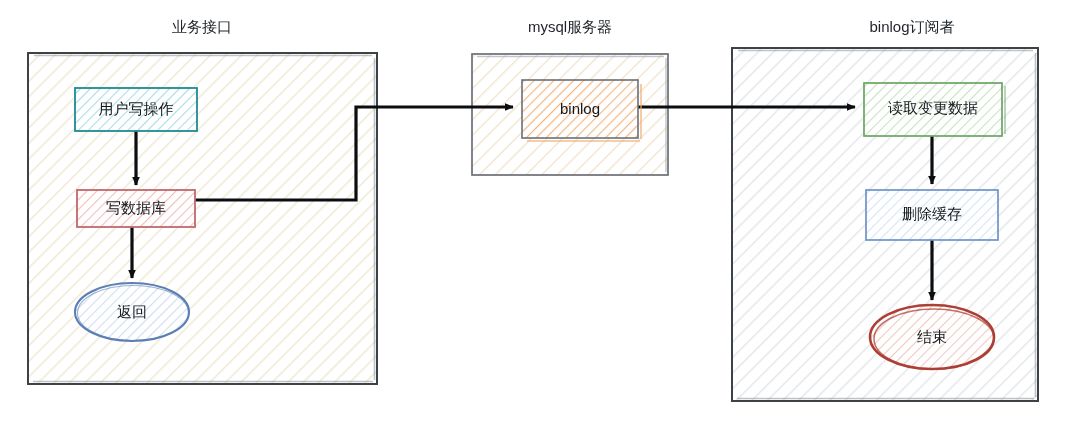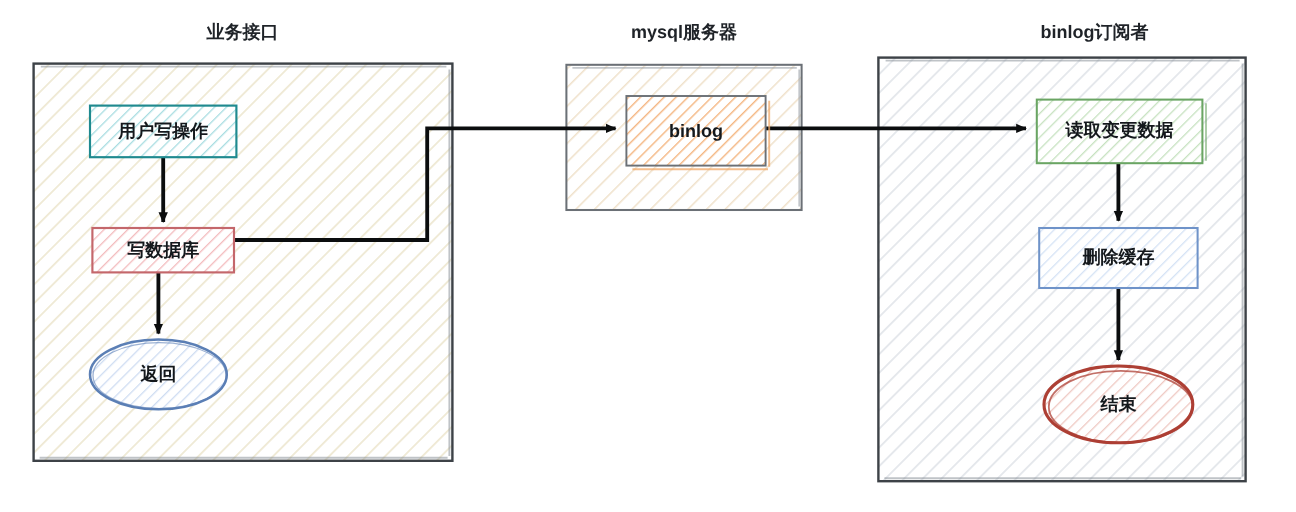--- a/index.html
+++ b/index.html
@@ -9,21 +9,20 @@
   }
   body {
     font-family: "Liberation Sans", "DejaVu Sans", sans-serif;
   }
   #canvas {
     position: relative;
     width: 1080px;
     height: 427px;
     background: #ffffff;
     overflow: hidden;
-    font-weight: bold;
   }
   #diagram-svg {
     position: absolute;
     left: 0;
     top: 0;
     width: 1080px;
     height: 427px;
   }
   .lane-title {
     font-size: 15px;

